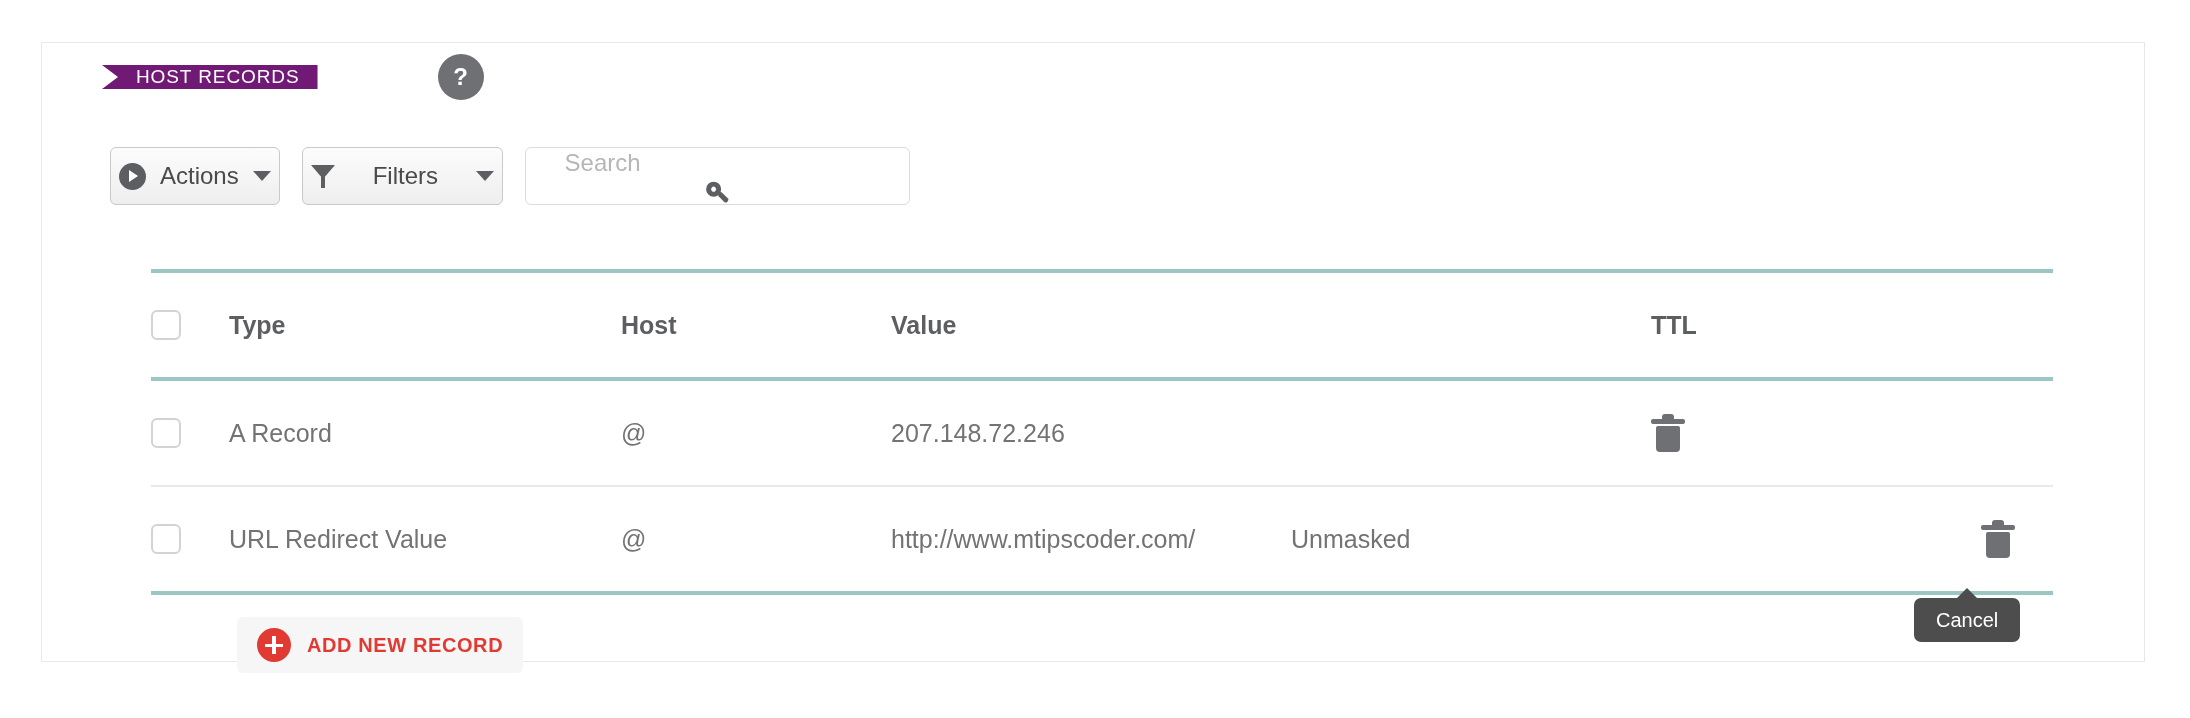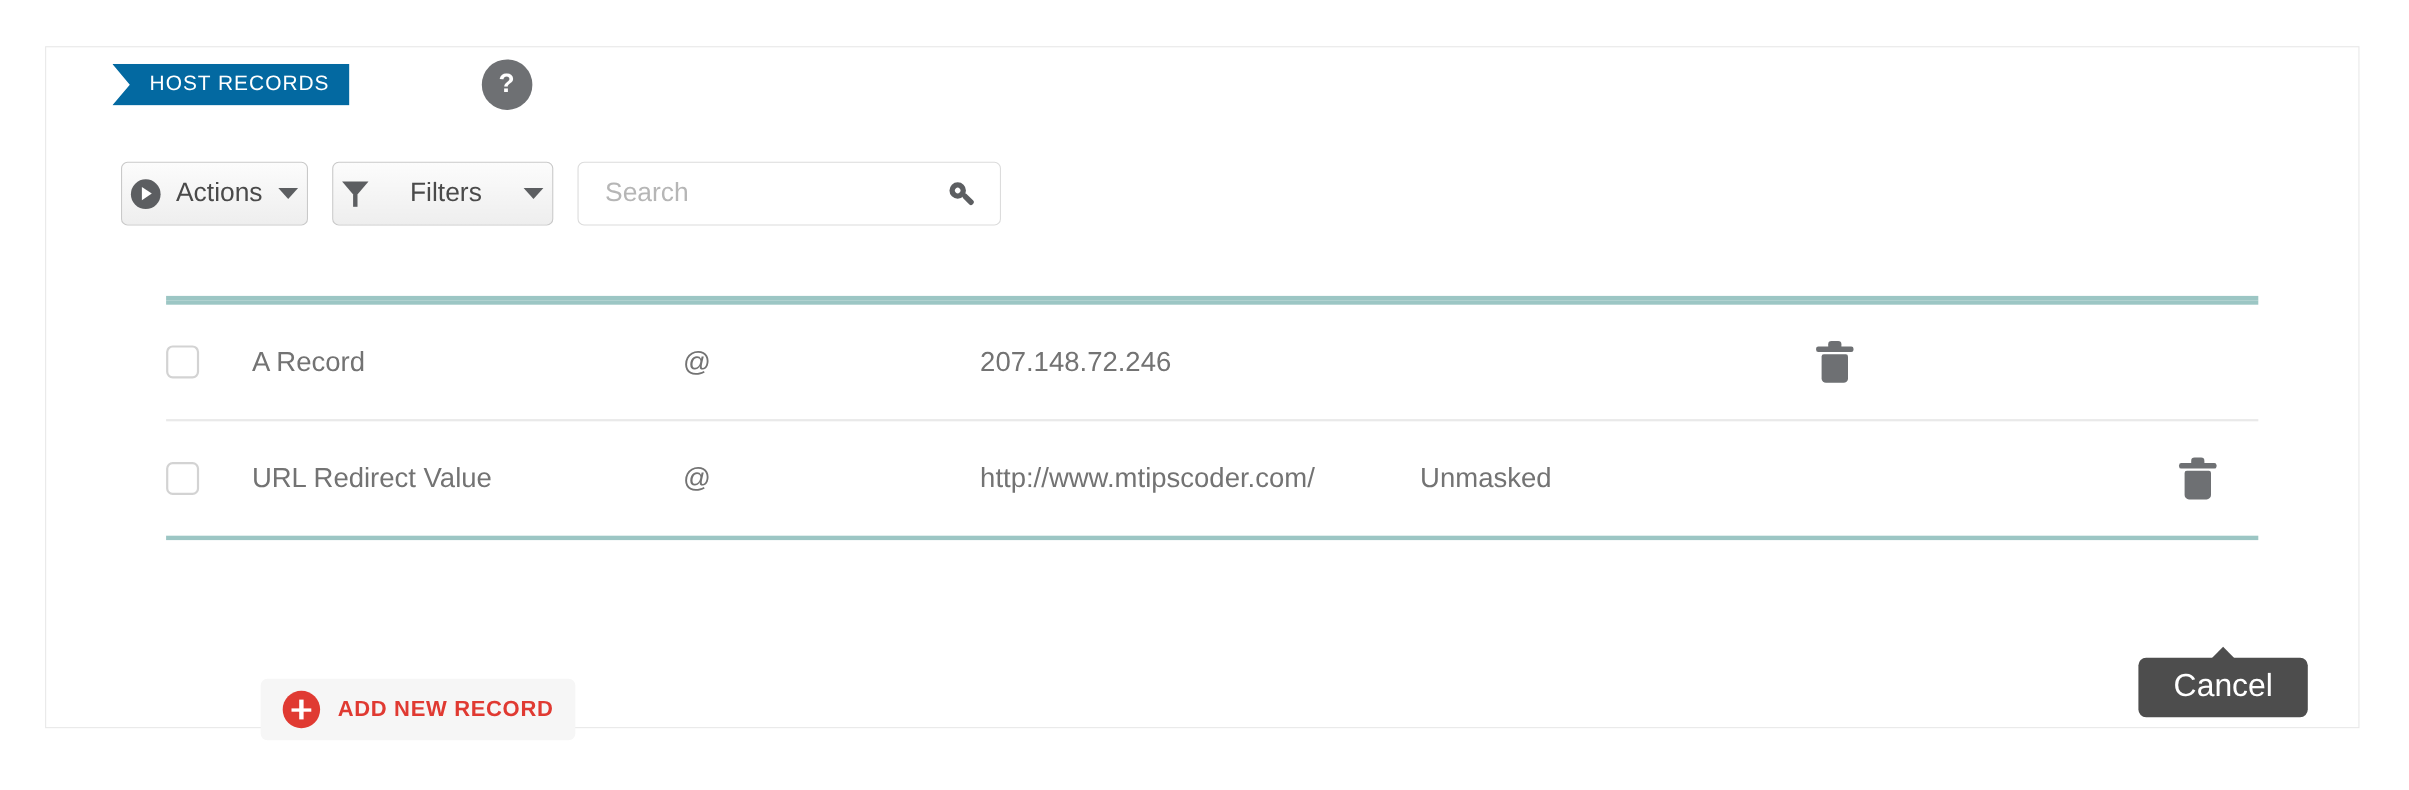--- a/index.html
+++ b/index.html
@@ -35,22 +35,22 @@
   .ribbon-row {
     position: absolute;
     left: 60px;
     top: 12px;
     height: 44px;
     display: flex;
     align-items: center;
   }
   .ribbon {
     position: relative;
-    height: 38px;
-    background: #0369a1;
+    height: 24px;
+    background: #701a75;
     display: flex;
     align-items: center;
     padding: 0 18px 0 34px;
     box-sizing: border-box;
     clip-path: polygon(0 0, 100% 0, 100% 100%, 0 100%, 16px 50%);
   }
   .ribbon-label {
     color: #ffffff;
     font-size: 19px;
     letter-spacing: 0.9px;
@@ -155,20 +155,21 @@
     margin-left: 22px;
     width: 385px;
     height: 58px;
     border: 1px solid #dcdcdc;
     border-radius: 6px;
     background: #ffffff;
     display: flex;
     align-items: center;
     padding: 0 18px 0 22px;
     box-sizing: border-box;
+    flex-direction: column;
   }
   .search-input {
     flex: 1 1 auto;
     border: none;
     outline: none;
     font-size: 24px;
     color: #5c5e61;
     font-family: "Liberation Sans", sans-serif;
     background: transparent;
   }
@@ -331,27 +332,26 @@
     white-space: nowrap;
   }
 
   
   .tooltip {
     position: absolute;
     left: 1914px;
     top: 598px;
     background: #4d4d4d;
     border-radius: 7px;
-    padding: 11px 32px;
+    padding: 11px 22px;
     box-sizing: border-box;
     color: #ffffff;
-    font-size: 29px;
+    font-size: 20px;
     line-height: 1.1;
     white-space: nowrap;
-    margin-left: 30px;
   }
   .tooltip::after {
     content: "";
     position: absolute;
     left: 50%;
     top: -10px;
     margin-left: -11px;
     width: 0; height: 0;
     border-left: 11px solid transparent;
     border-right: 11px solid transparent;
@@ -392,20 +392,31 @@
         <input class="search-input" type="text" placeholder="Search" style="">
         <span class="icon-magnifier"></span>
       </div>
 
     </div>
 
     <div class="table">
 
       <div class="rule-teal"></div>
 
+      <div class="row row-head">
+        <div class="cb-cell">
+          <span class="checkbox"></span>
+        </div>
+        <div class="c-type th">Type</div>
+        <div class="c-host th">Host</div>
+        <div class="c-value th">Value</div>
+        <div class="c-extra th"></div>
+        <div class="c-ttl th">TTL</div>
+        <div class="c-del"></div>
+      </div>
 
       <div class="rule-teal"></div>
 
       <div class="row">
         <div class="cb-cell">
           <span class="checkbox"></span>
         </div>
         <div class="c-type td">A Record</div>
         <div class="c-host td">@</div>
         <div class="c-value td">207.148.72.246</div>

